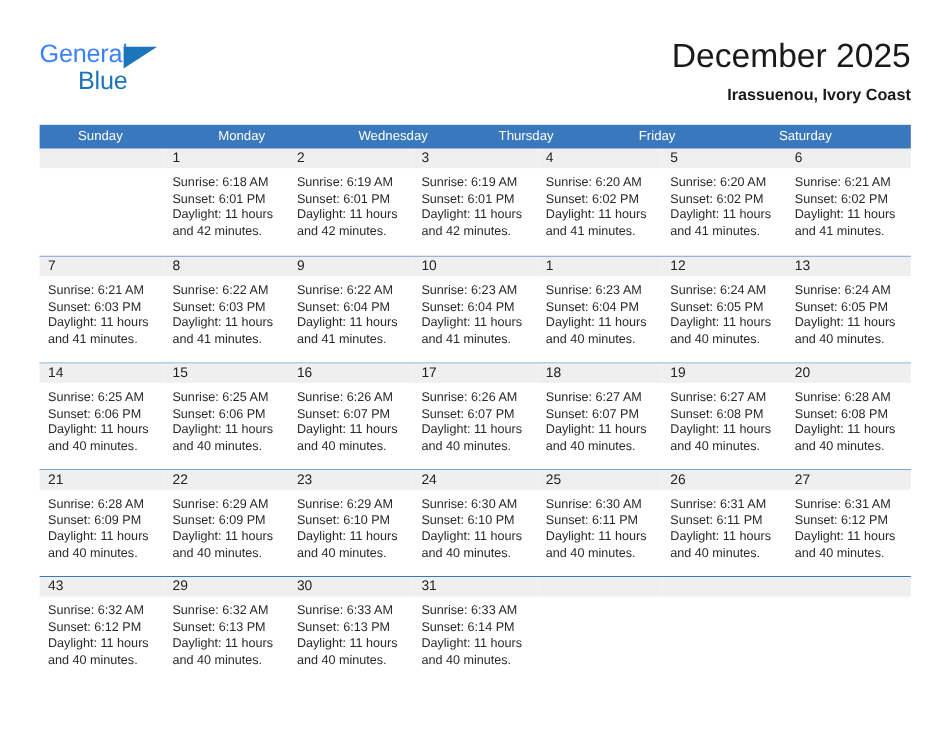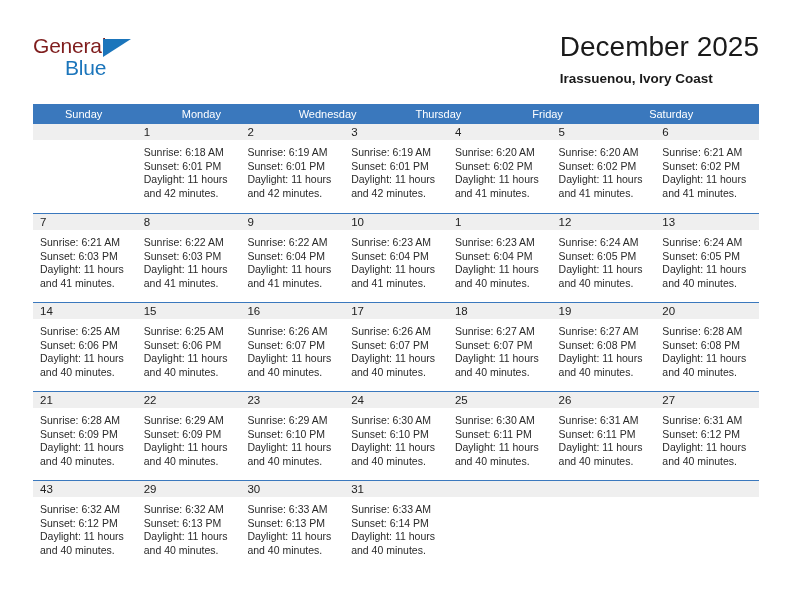--- a/index.html
+++ b/index.html
@@ -33,21 +33,21 @@
     left: 0;
     top: 4px;
     width: 160px;
     height: 56px;
   }
   .logo-general {
     position: absolute;
     left: 0; top: 0;
     font-size: 21px;
     letter-spacing: -0.2px;
-    color: #7f1d1d;
+    color: #3b82f6;
     font-family: "Liberation Sans", sans-serif;
   }
   .logo-tri {
     position: absolute;
     left: 70px;
     top: 5px;
     width: 0; height: 0;
     border-left: 28px solid #1b75bb;
     border-bottom: 18px solid transparent;
   }
@@ -56,21 +56,21 @@
     left: 32px; top: 22px;
     font-size: 21px;
     letter-spacing: -0.2px;
     color: #1b75bb;
     font-family: "Liberation Sans", sans-serif;
   }
   .title-block {
     position: absolute;
     right: 0;
     top: 0;
-    text-align: left;
+    text-align: right;
   }
   .cal-title {
     font-size: 28px;
     font-weight: normal;
     color: #1a1a1a;
     line-height: 34px;
     white-space: nowrap;
   }
   .cal-subtitle {
     font-size: 13.5px;

